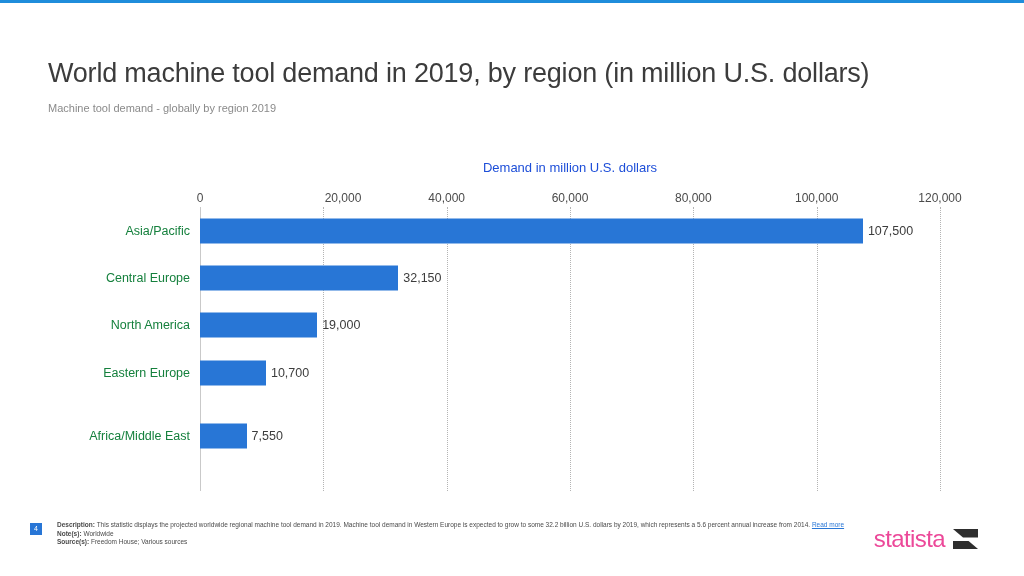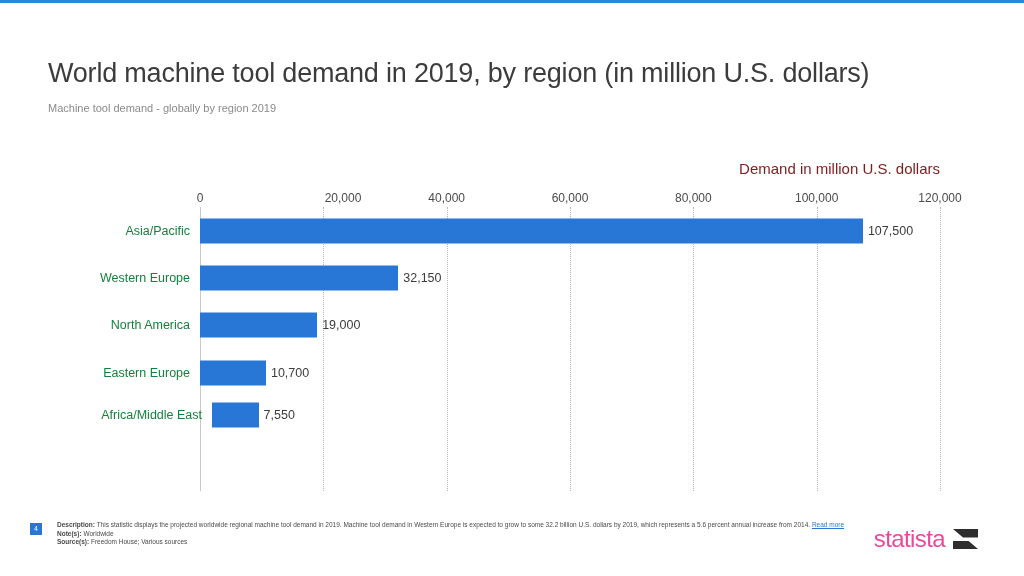--- a/index.html
+++ b/index.html
@@ -51,23 +51,23 @@
     left: 48px;
     top: 155px;
     width: 940px;
     height: 345px;
   }
   .axis-title {
     position: absolute;
     left: 152px;
     top: 5px;
     width: 740px;
-    text-align: right;
-    font-size: 15px;
-    color: #7f1d1d;
+    text-align: center;
+    font-size: 13px;
+    color: #1d4ed8;
   }
   .plot {
     position: absolute;
     left: 152px;
     top: 36px;
     width: 740px;   
     height: 300px;
   }
   .gridline {
     position: absolute;
@@ -221,35 +221,35 @@
         <div class="tick-label" style="left: 740px;">120,000</div>
       </div>
 
     <div class="rows" id="rows">
         <div class="row" style="top: 0px; height: 47.3333px;">
           <div class="row-label">Asia/Pacific</div>
           <div class="bar" style="width: 662.917px; background: rgb(40, 118, 214);"></div>
           <div class="bar-value" style="left: 667.917px;">107,500</div>
         </div>
         <div class="row" style="top: 47.3333px; height: 47.3333px;">
-          <div class="row-label">Western Europe</div>
+          <div class="row-label">Central Europe</div>
           <div class="bar" style="width: 198.258px; background: rgb(40, 118, 214);"></div>
           <div class="bar-value" style="left: 203.258px;">32,150</div>
         </div>
         <div class="row" style="top: 94.6667px; height: 47.3333px;">
           <div class="row-label">North America</div>
           <div class="bar" style="width: 117.167px; background: rgb(40, 118, 214);"></div>
           <div class="bar-value" style="left: 122.167px;">19,000</div>
         </div>
         <div class="row" style="top: 142px; height: 47.3333px;">
           <div class="row-label">Eastern Europe</div>
           <div class="bar" style="width: 65.9833px; background: rgb(40, 118, 214);"></div>
           <div class="bar-value" style="left: 70.9833px;">10,700</div>
         </div>
-        <div class="row" style="top: 184px; height: 47.3333px; margin-left: 12px;">
+        <div class="row" style="top: 205px; height: 47.3333px;">
           <div class="row-label">Africa/Middle East</div>
           <div class="bar" style="width: 46.5583px; background: rgb(40, 118, 214);"></div>
           <div class="bar-value" style="left: 51.5583px; text-align: center;">7,550</div>
         </div>
       </div>
   </div>
 </div>
 
 <div class="footer">
   <div class="page-badge">4</div>

